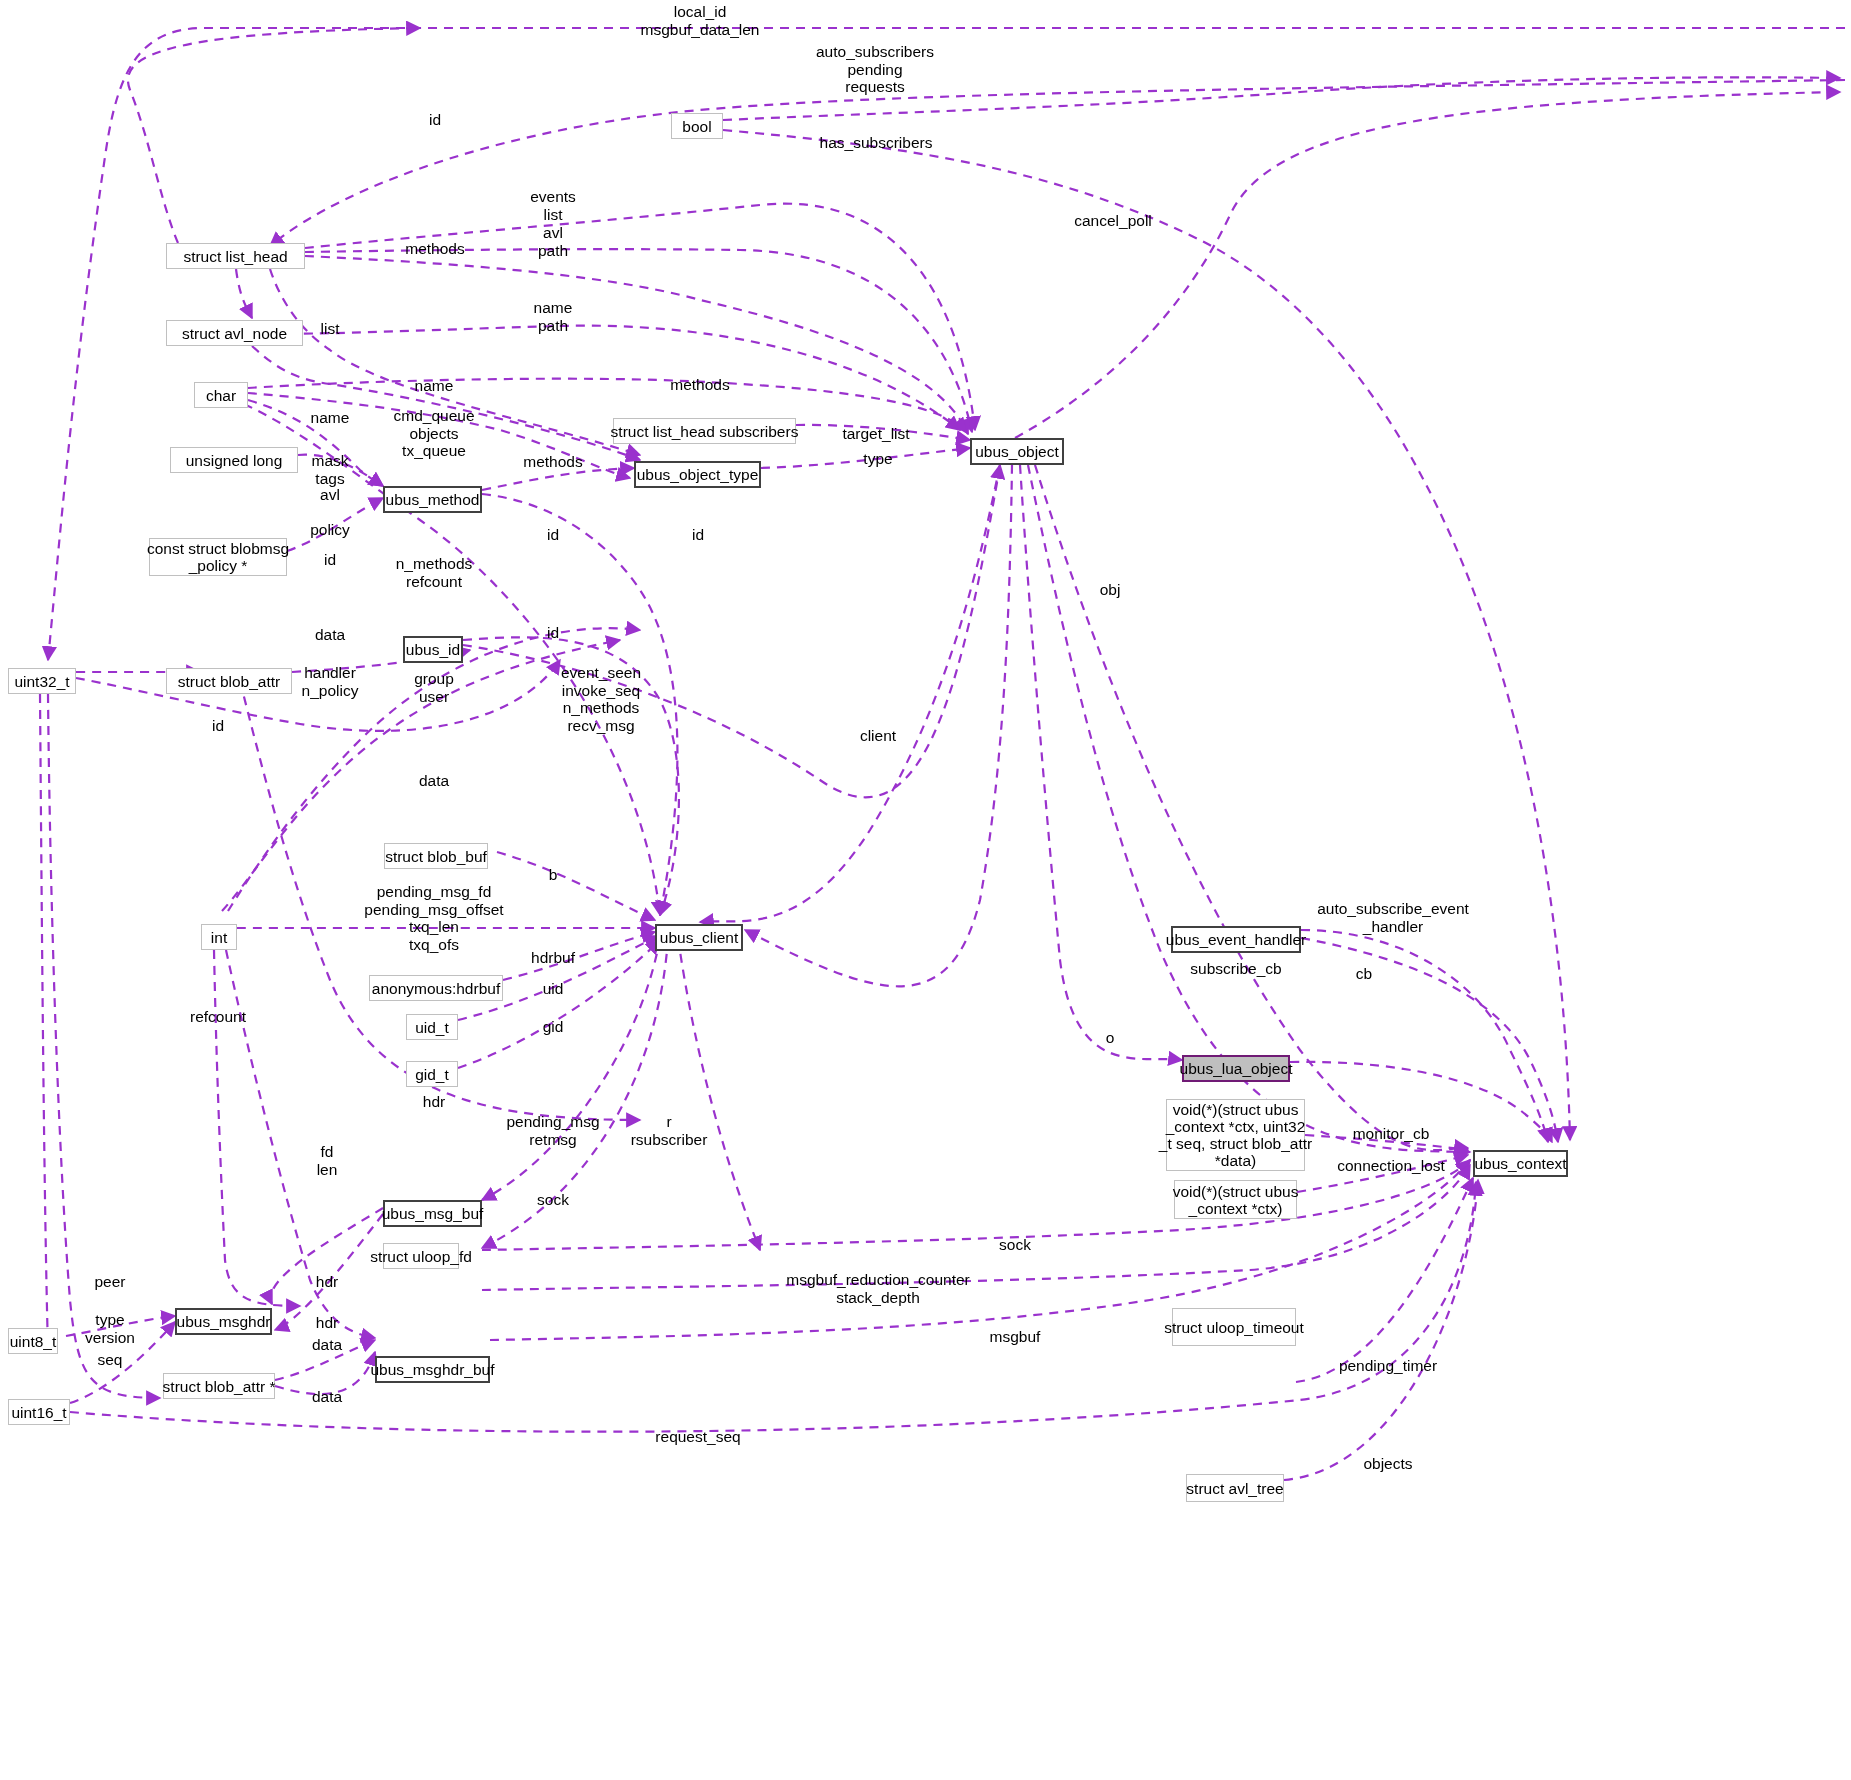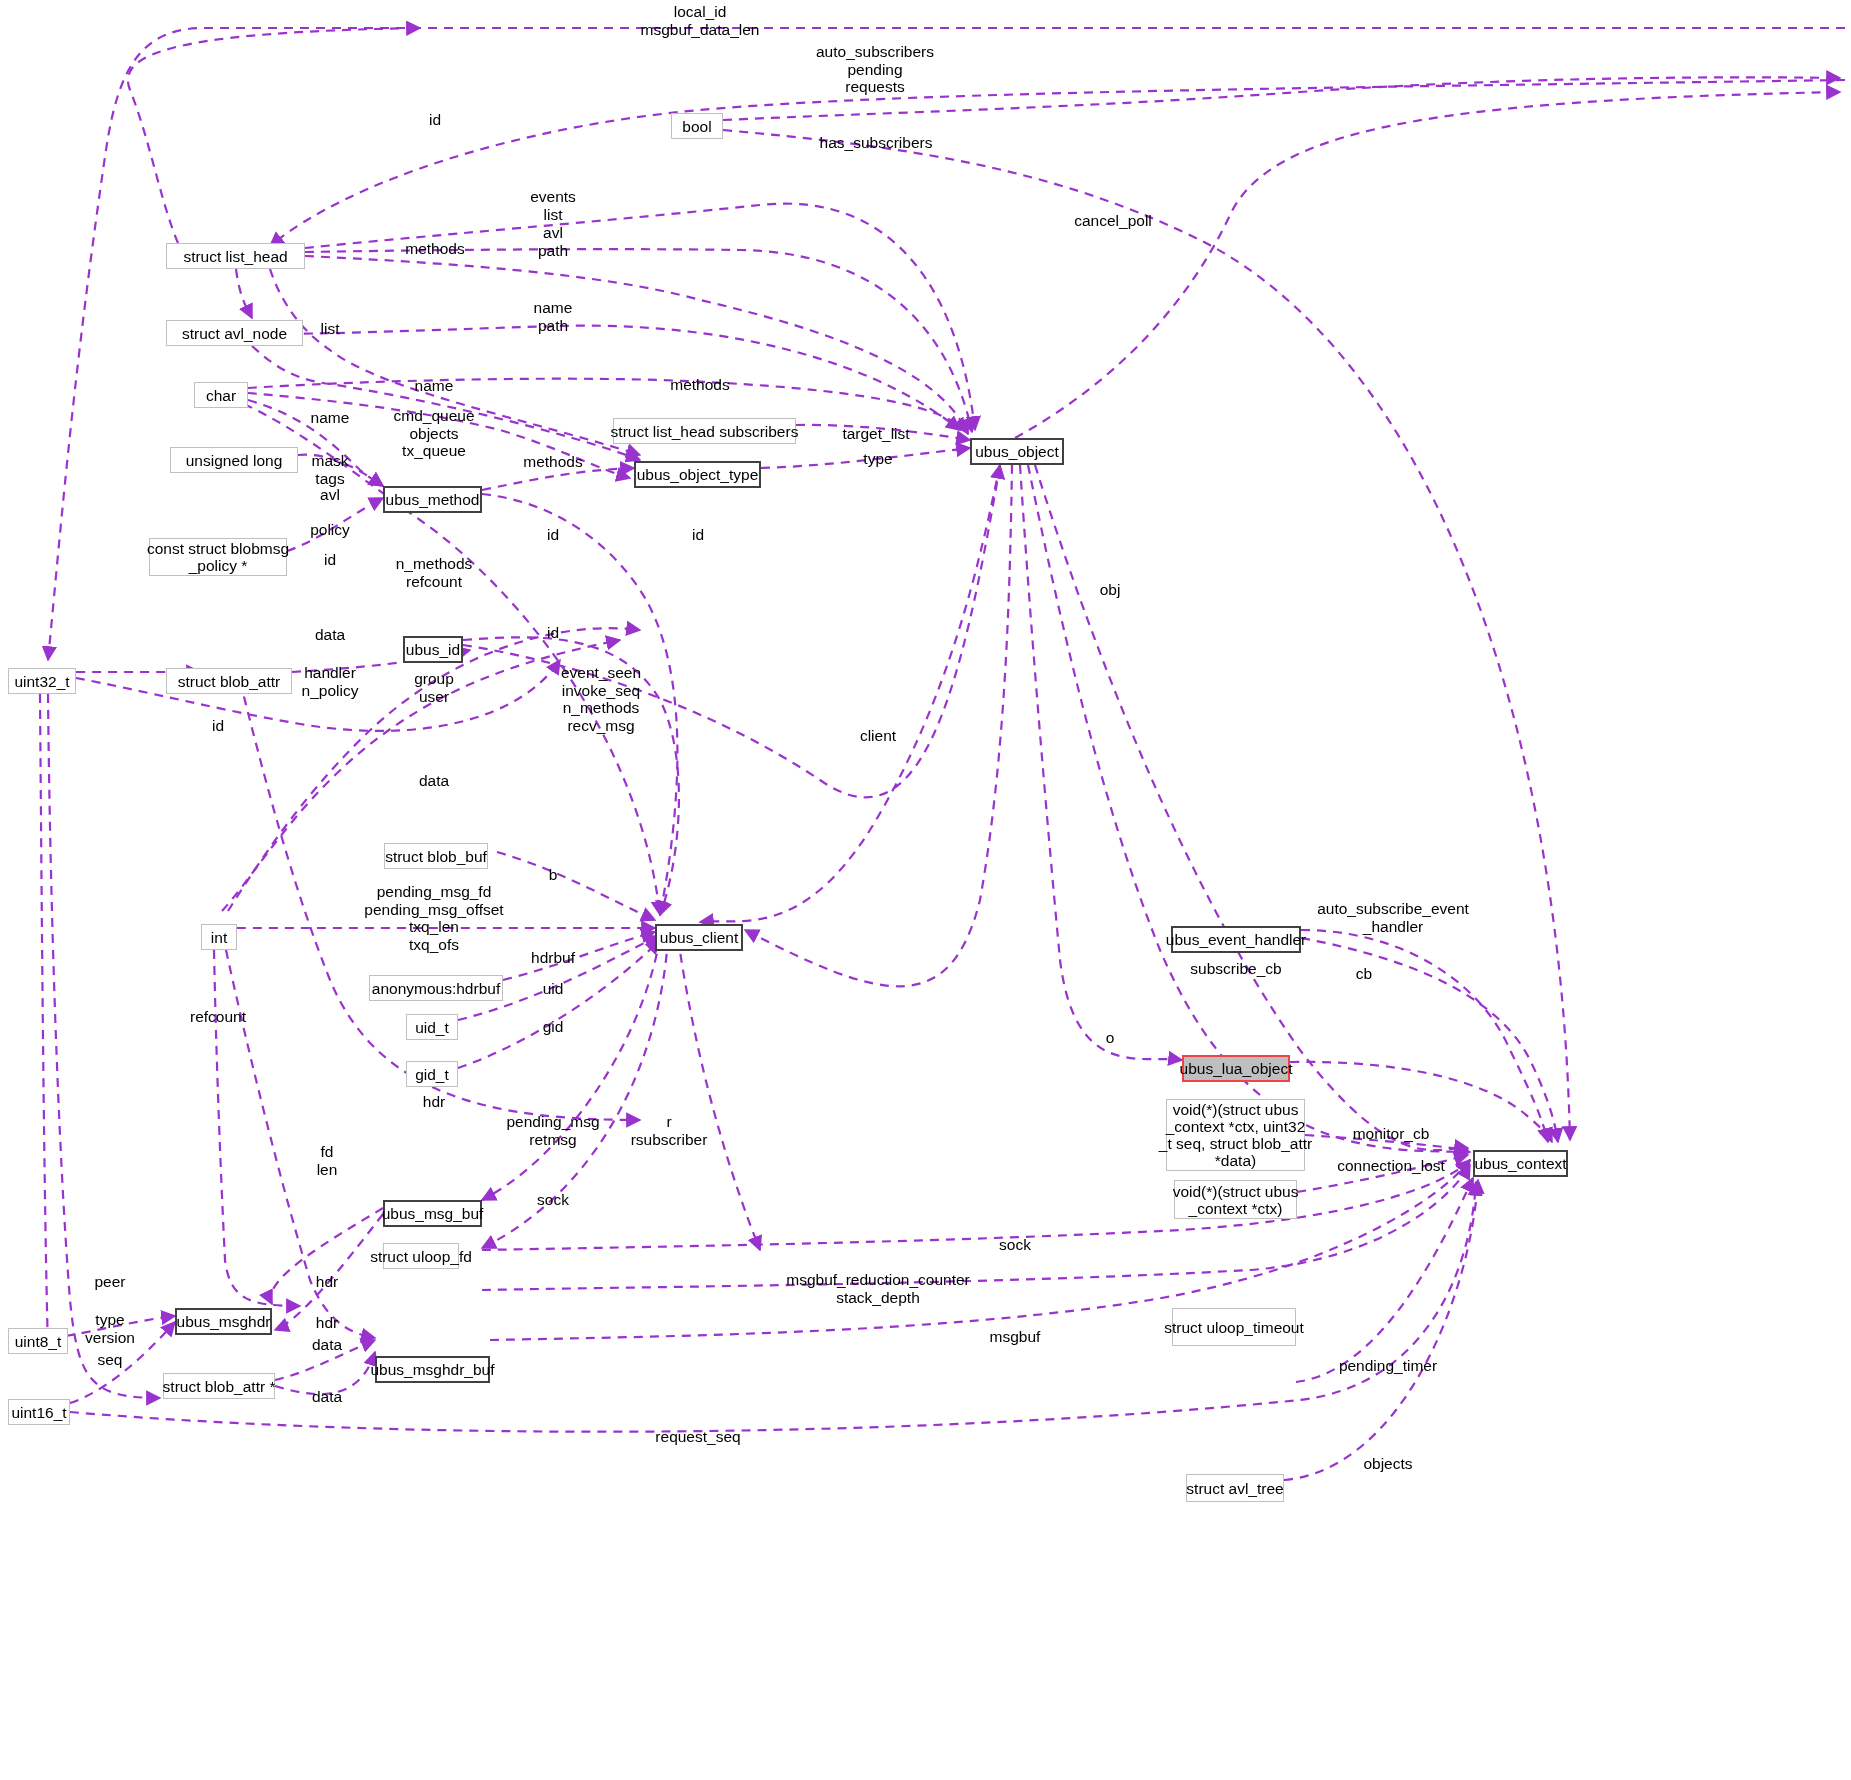--- a/index.html
+++ b/index.html
@@ -3,21 +3,21 @@
 <meta charset="utf-8">
 <style>
   html,body{margin:0;padding:0;background:#ffffff;}
   body{font-family:"Liberation Sans","DejaVu Sans",sans-serif;}
   #diagram{position:relative;width:1851px;height:1780px;background:#fff;overflow:hidden;}
   svg#edges{position:absolute;left:0;top:0;width:1851px;height:1780px;pointer-events:none;}
   .node{position:absolute;box-sizing:border-box;display:flex;align-items:center;justify-content:center;
         text-align:center;background:#ffffff;border:1px solid #c0c0c0;color:#000;
         font-size:15.5px;line-height:17px;white-space:pre;padding:2px 5px;}
   .node.bold{border:2px solid #404040;}
-  .node.current{background:#bfbfbf;border:2px solid #ef4444;}
+  .node.current{background:#bfbfbf;border:2px solid #701a75;}
   .elabel{position:absolute;color:#000;font-size:15.5px;line-height:17.5px;text-align:center;
           white-space:pre;transform:translate(-50%,0);}
 </style>
 </head>
 <body>
 
 <div id="diagram">
 
   <svg id="edges" viewBox="0 0 1851 1780">
     <defs>
@@ -148,21 +148,21 @@
       <div class="node" style="left: 1166px; top: 1099px; width: 139px; height: 72px;">void(*)(struct ubus
 _context *ctx, uint32
 _t seq, struct blob_attr
 *data)</div>
       <div class="node" style="left: 1174px; top: 1180px; width: 123px; height: 39px;">void(*)(struct ubus
 _context *ctx)</div>
       <div class="node bold" style="left: 383px; top: 1200px; width: 99px; height: 27px;">ubus_msg_buf</div>
       <div class="node" style="left: 383px; top: 1243px; width: 76px; height: 26px;">struct uloop_fd</div>
       <div class="node bold" style="left: 1473px; top: 1150px; width: 95px; height: 27px;">ubus_context</div>
       <div class="node bold" style="left: 175px; top: 1308px; width: 97px; height: 27px;">ubus_msghdr</div>
-      <div class="node" style="left: 8px; top: 1328px; width: 60px; height: 26px;">uint8_t</div>
+      <div class="node" style="left: 8px; top: 1328px; width: 50px; height: 26px;">uint8_t</div>
       <div class="node bold" style="left: 375px; top: 1331px; width: 115px; height: 27px; margin-top: 25px;">ubus_msghdr_buf</div>
       <div class="node" style="left: 163px; top: 1373px; width: 112px; height: 26px;">struct blob_attr *</div>
       <div class="node" style="left: 8px; top: 1399px; width: 62px; height: 26px;">uint16_t</div>
       <div class="node" style="left: 1172px; top: 1308px; width: 124px; height: 38px;">struct uloop_timeout</div>
       <div class="node" style="left: 1186px; top: 1474px; width: 98px; height: 28px;">struct avl_tree</div>
     </div>
   <div id="labels">
       <div class="elabel" style="left: 700px; top: 3px;">local_id
 msgbuf_data_len</div>
       <div class="elabel" style="left: 875px; top: 43px;">auto_subscribers

